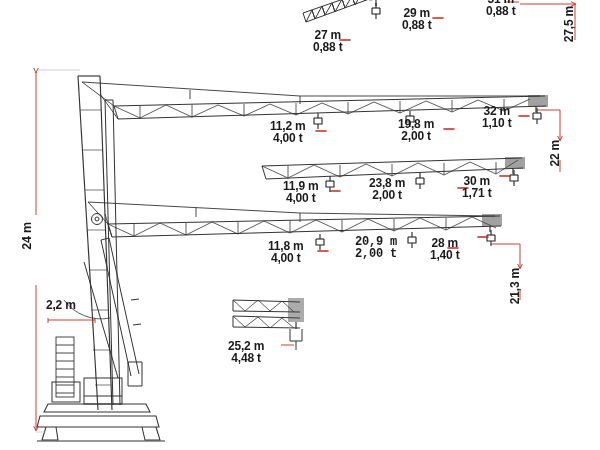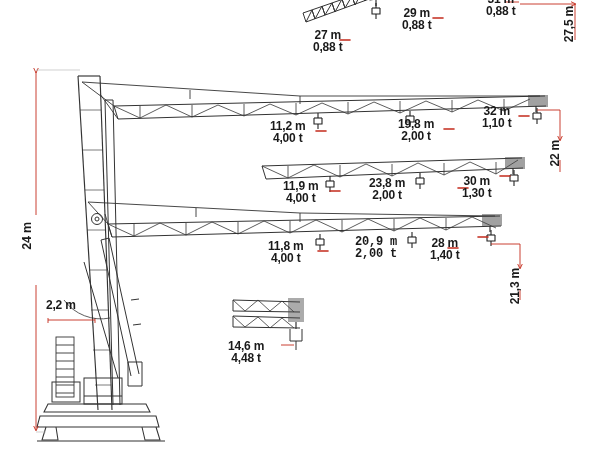--- a/index.html
+++ b/index.html
@@ -322,42 +322,42 @@
     <span class="r">4,00 t</span>
   </div>
 
   <div class="lbl s14 c" style="left:369px;top:177px;">
     <span class="r">23,8 m</span>
     <span class="r">2,00 t</span>
   </div>
 
   <div class="lbl s14 c" style="left:462px;top:175px;">
     <span class="r">30 m</span>
-    <span class="r">1,30 t</span>
+    <span class="r">1,71 t</span>
   </div>
 
   <div class="lbl s14 c" style="left:268px;top:240px;">
     <span class="r">11,8 m</span>
     <span class="r">4,00 t</span>
   </div>
 
   <div class="lbl s14 c" style="left:355px;top:236px;font-family:Liberation Mono, monospace;">
     <span class="r">20,9 m</span>
     <span class="r">2,00 t</span>
   </div>
 
   <div class="lbl s14 c" style="left:430px;top:237px;">
     <span class="r">28 m</span>
     <span class="r">1,40 t</span>
   </div>
 
   <div class="dimv s14" style="left:508px;top:268px;">21,3 m</div>
 
   <div class="lbl s14 c" style="left:228px;top:340px;">
-    <span class="r">14,6 m</span>
+    <span class="r">25,2 m</span>
     <span class="r">4,48 t</span>
   </div>
 
   <div class="dimv s15" style="left:20px;top:222px;">24 m</div>
 
   <div class="lbl s14" style="left:46px;top:299px;">2,2 m</div>
 
 </div>
 
 </body></html>

